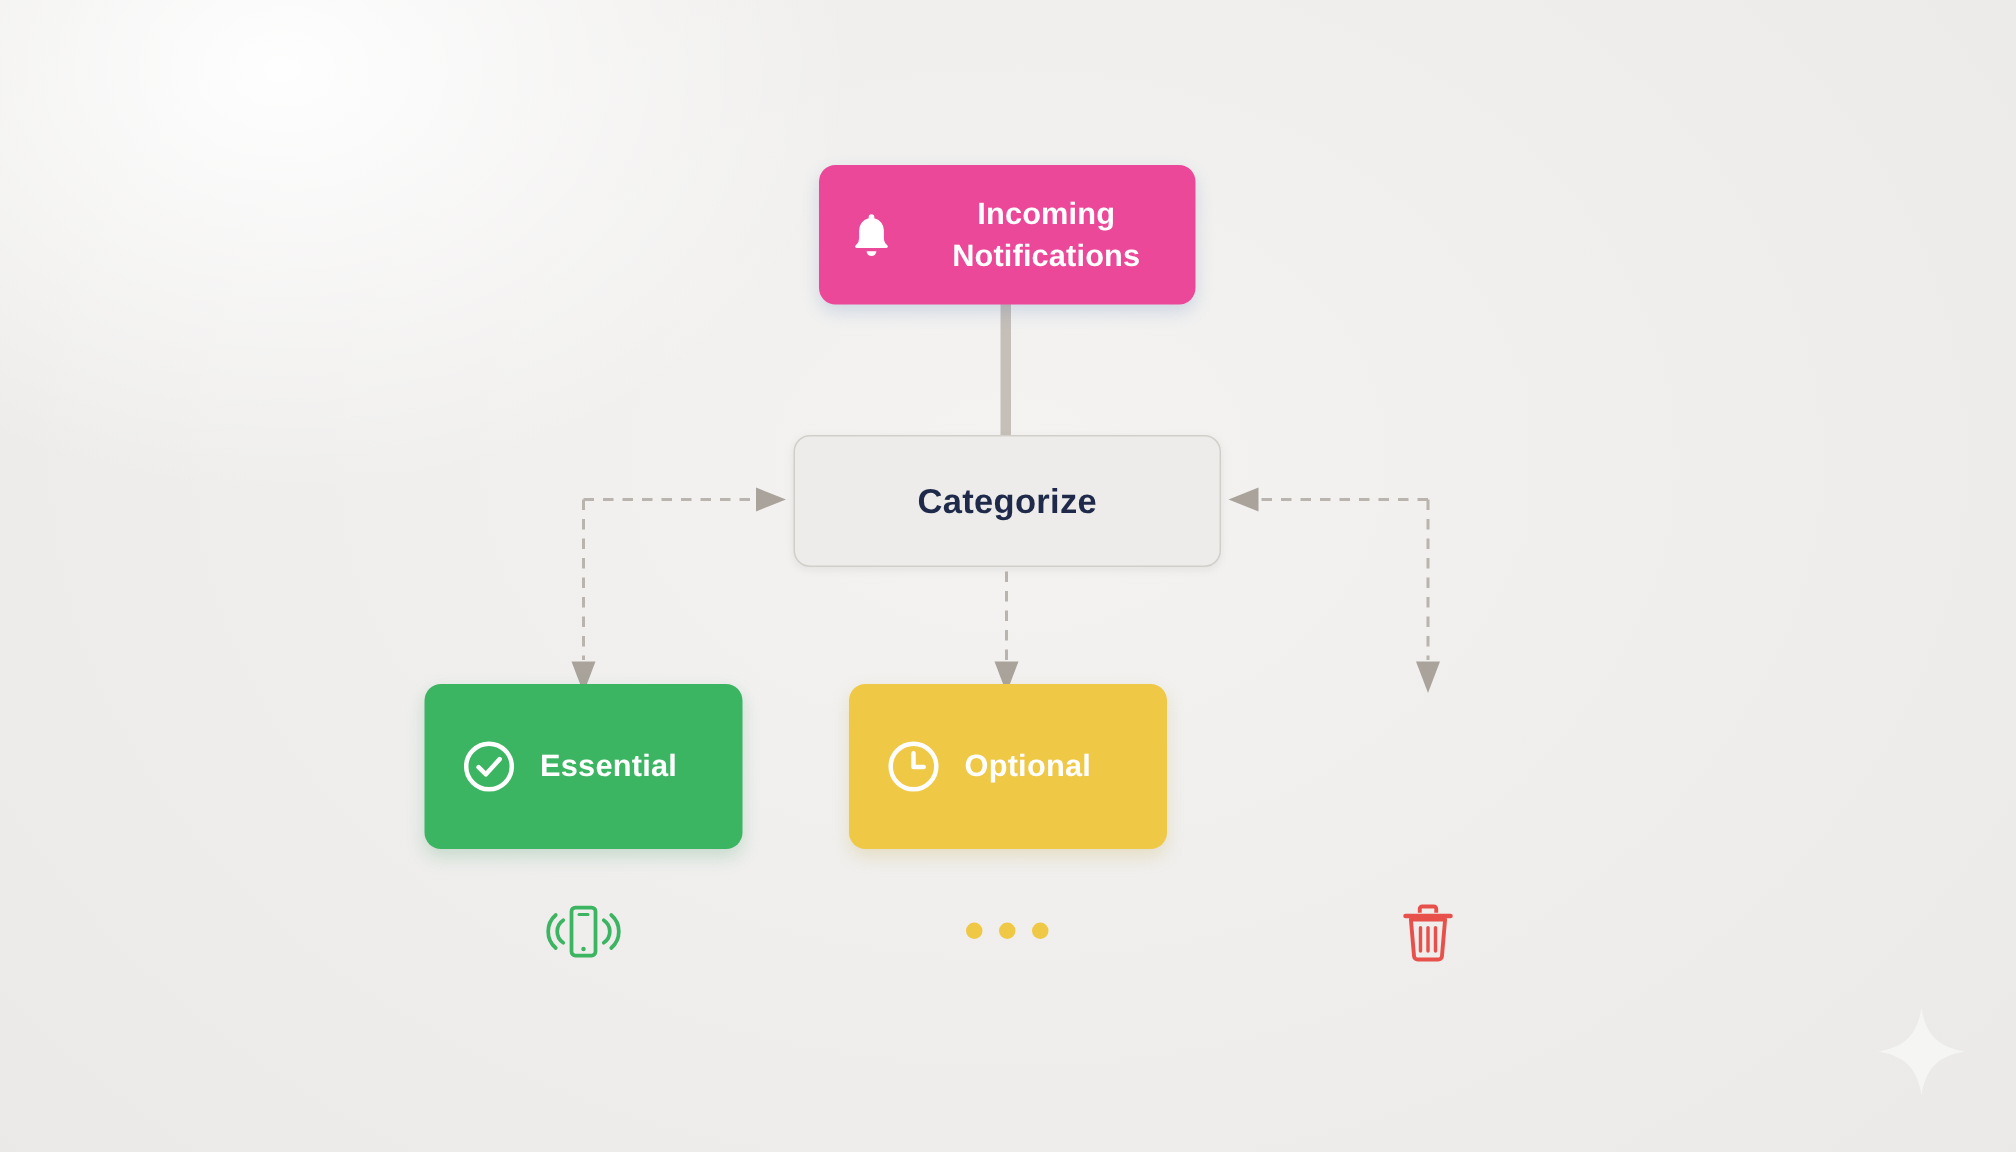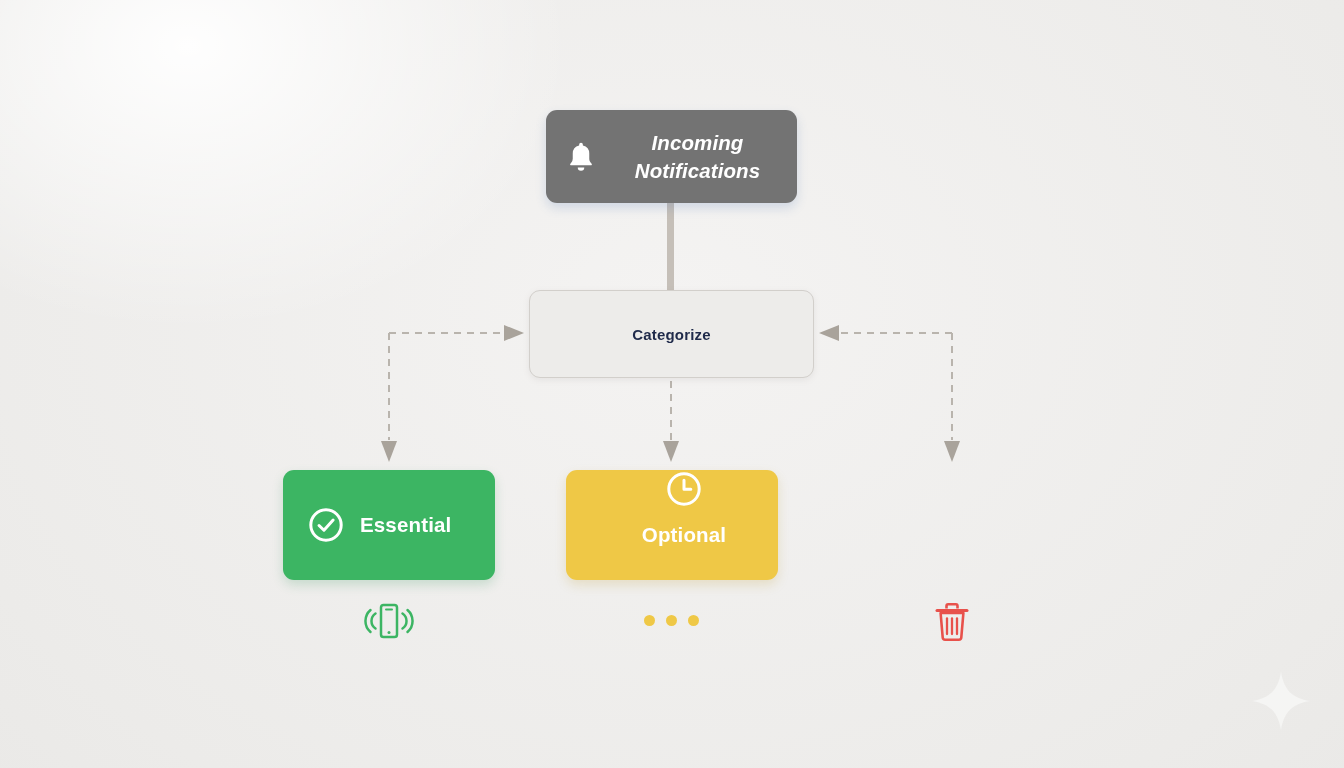--- a/index.html
+++ b/index.html
@@ -25,49 +25,49 @@
   .sparkle {
     position:absolute; right:32px; bottom:36px;
     width:62px; height:62px; opacity:.85;
   }
 
   
   .node { position:absolute; display:flex; align-items:center; }
 
   .node-root {
     left:546px; top:110px; width:251px; height:93px;
-    background:#737373; border-radius:11px;
+    background:#ec4899; border-radius:11px;
     box-shadow:0 5px 11px rgba(70,110,175,.20);
-    padding-left:20px; gap:16px;font-style:italic;
+    padding-left:20px; gap:16px;
   }
   .node-root .bell { flex:0 0 auto; width:30px; height:34px; }
   .root-label {
     color:#ffffff; font-size:20.5px; font-weight:700;
     line-height:1.32; letter-spacing:.1px; text-align:center;
     flex:1; padding-right:14px;
   }
 
   .node-decide {
     left:529px; top:290px; width:285px; height:88px;
     background:#edecea; border:1px solid #d2cfcb; border-radius:11px;
     box-shadow:0 2px 6px rgba(140,135,128,.13);
     justify-content:center;
   }
   .decide-label {
-    color:#1f2a4a; font-size:15px; font-weight:700; letter-spacing:.2px;
+    color:#1f2a4a; font-size:23px; font-weight:700; letter-spacing:.2px;
   }
 
   
   .card {
-    position:absolute; top:470px; width:212px; height:110px;
+    position:absolute; top:456px; width:212px; height:110px;
     border-radius:11px; display:flex; align-items:center;
     padding-left:24px; gap:15px;
   }
   .card-essential  { left:283px; background:#3cb563; box-shadow:0 5px 11px rgba(60,150,95,.22); }
-  .card-optional   { left:566px; background:#efc846; box-shadow:0 5px 11px rgba(190,160,55,.22);flex-direction:column; }
+  .card-optional   { left:566px; background:#efc846; box-shadow:0 5px 11px rgba(190,160,55,.22); }
   .card-unnecessary{ left:846px; background:#e8514b; box-shadow:0 5px 11px rgba(190,75,70,.22); }
   .card-icon { flex:0 0 auto; width:38px; height:38px; }
   .card-label {
     color:#ffffff; font-size:20.5px; font-weight:700; letter-spacing:.15px;
     white-space:nowrap;
   }
 
   
   .leaf { position:absolute; display:flex; align-items:center; justify-content:center; }
   .leaf-phone { left:358px; top:596px; width:62px; height:50px; }

